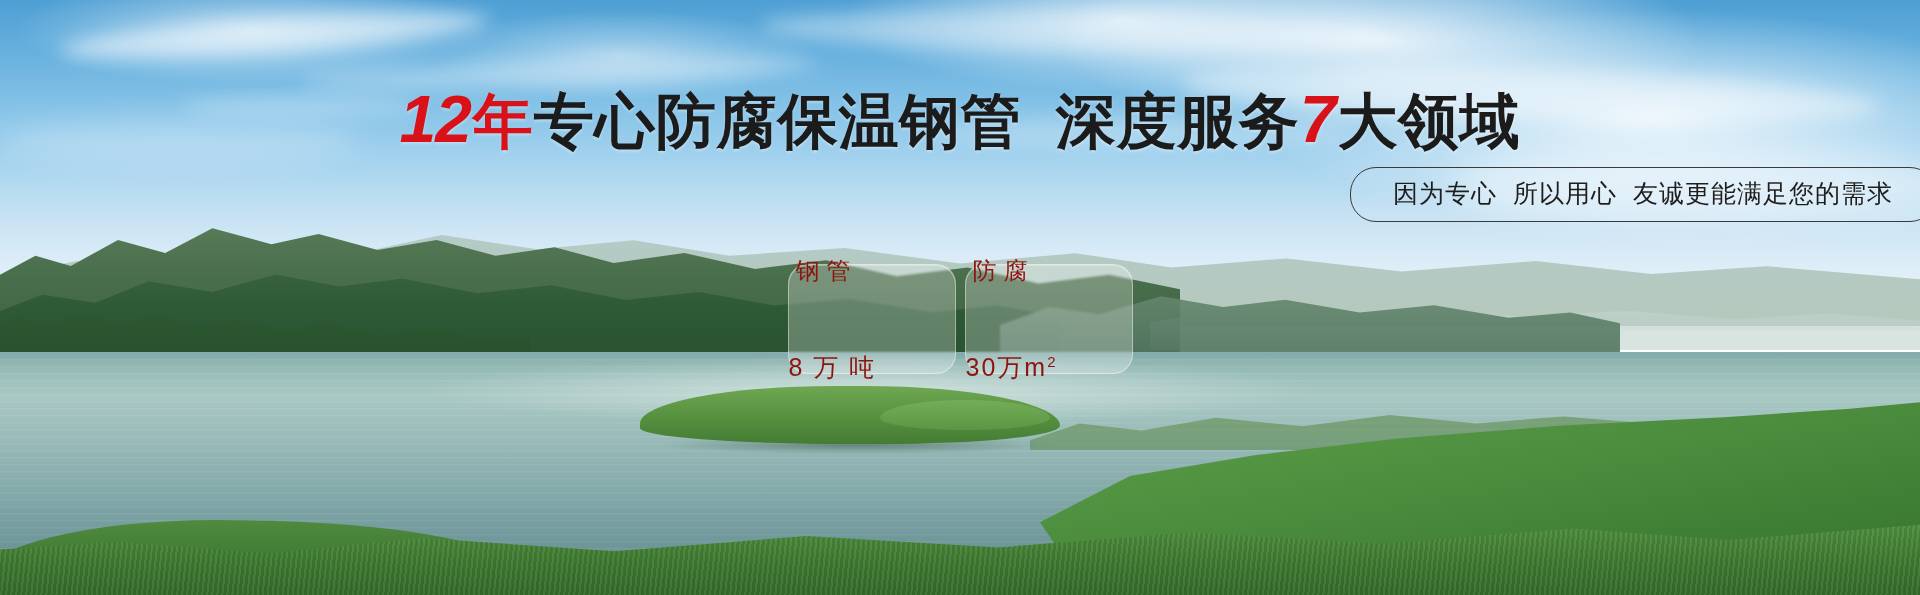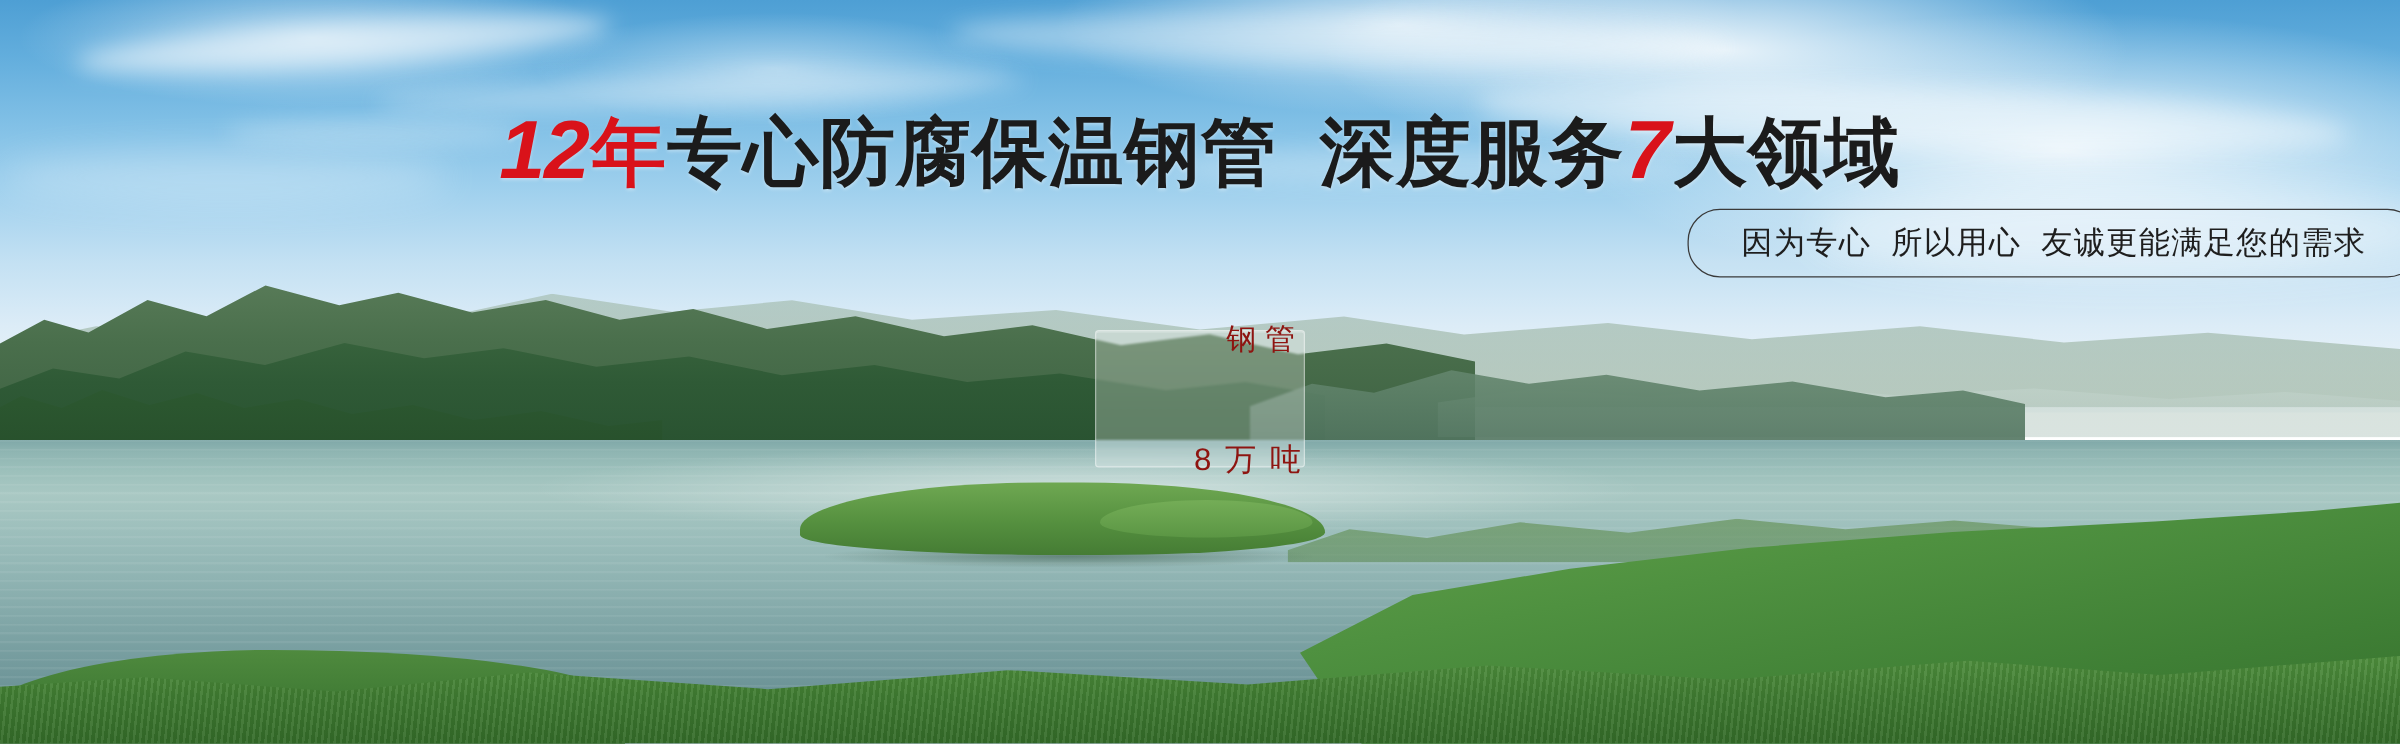--- a/index.html
+++ b/index.html
@@ -165,25 +165,25 @@
 
   
   .cards{
     position:absolute;left:0;top:264px;width:1920px;
     display:flex;justify-content:center;align-items:flex-start;
     gap:9px;
   }
   .card{
     width:166px;
     height:108px;
-    border-radius:3px;
+    border-radius:20px;
     background:rgba(255,255,255,.26);
     border:1px solid rgba(255,255,255,.42);
     box-shadow:inset 0 1px 0 rgba(255,255,255,.3);
-    display:flex;flex-direction:column;align-items:flex-end;justify-content:center;
+    display:flex;flex-direction:column;align-items:flex-start;justify-content:center;
     backdrop-filter:blur(1px);
   }
   .card-title{
     font-size:24px;
     color:#8e1410;
     letter-spacing:7px;
     text-indent:7px;
     font-weight:500;
     margin-bottom:16px;
   }
@@ -241,17 +241,21 @@
     </div>
   </div>
 
   <div class="cards">
 
     <div class="card">
       <div class="card-title">钢管</div>
       <div class="card-value"><span>8 万 吨</span><sup></sup></div>
     </div>
 
+    <div class="card">
+      <div class="card-title">防腐</div>
+      <div class="card-value"><span>30万m</span><sup>2</sup></div>
+    </div>
 
 
   </div>
 
 </div>
 
 </body></html>

